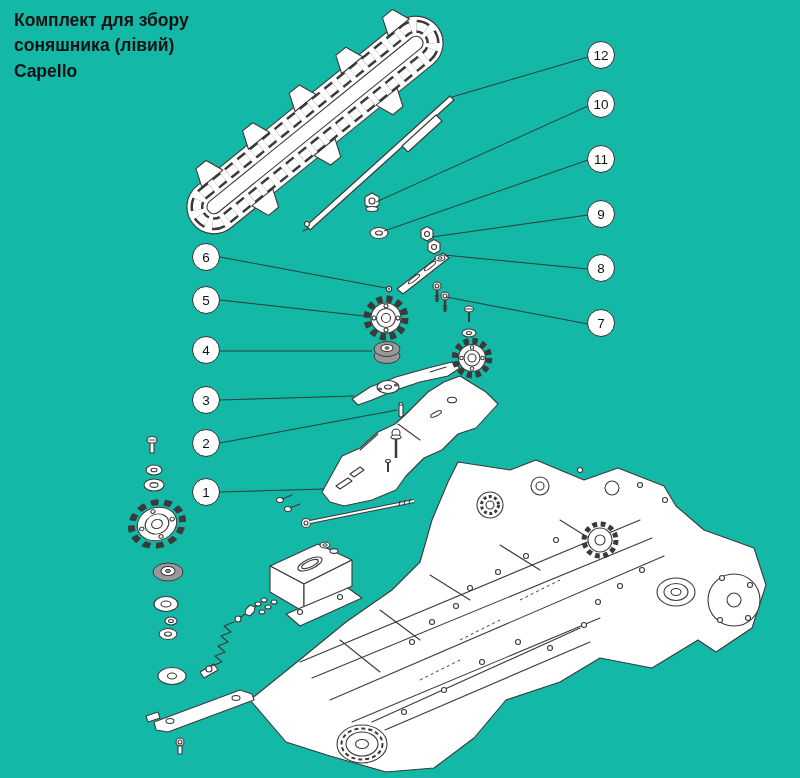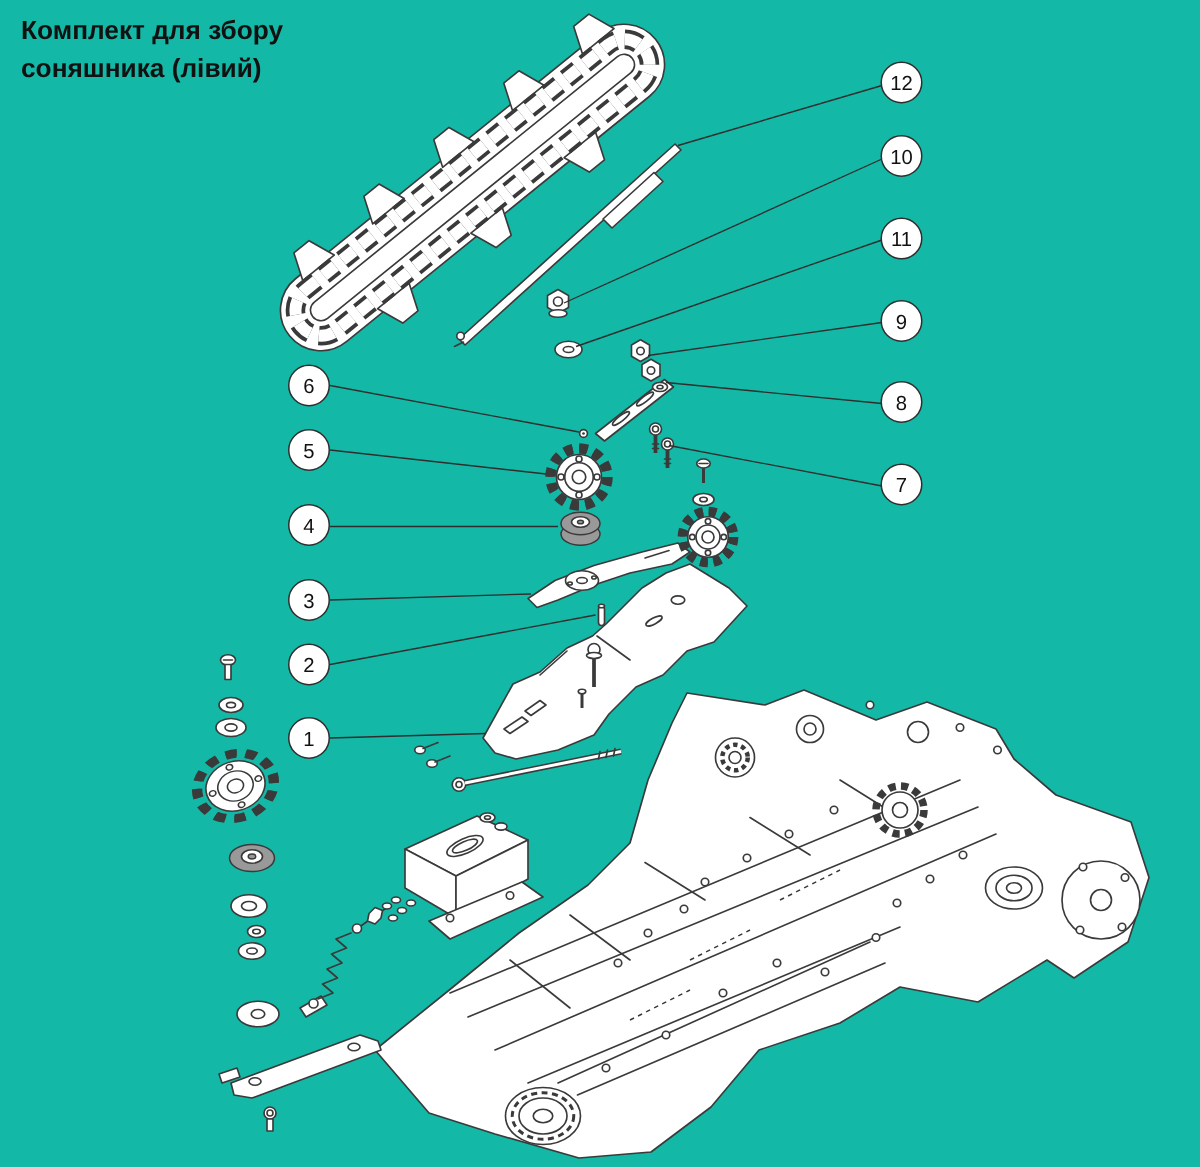--- a/index.html
+++ b/index.html
@@ -316,20 +316,21 @@
       <line class="ldr" x1="220" y1="351" x2="372" y2="351"></line>
       <line class="ldr" x1="220" y1="400" x2="354" y2="396"></line>
       <line class="ldr" x1="220" y1="443" x2="397" y2="410"></line>
       <line class="ldr" x1="220" y1="492" x2="324" y2="489"></line>
     </g>
   </svg>
 
   <div class="title">
     <div>Комплект для збору</div>
     <div>соняшника (лівий)</div>
+    <div>Capello</div>
   </div>
 
   <div class="callout" style="left:587px;top:41px;">12</div>
   <div class="callout" style="left:587px;top:90px;">10</div>
   <div class="callout" style="left:587px;top:145px;">11</div>
   <div class="callout" style="left:587px;top:200px;">9</div>
   <div class="callout" style="left:587px;top:254px;">8</div>
   <div class="callout" style="left:587px;top:309px;">7</div>
   <div class="callout" style="left:192px;top:243px;">6</div>
   <div class="callout" style="left:192px;top:286px;">5</div>

